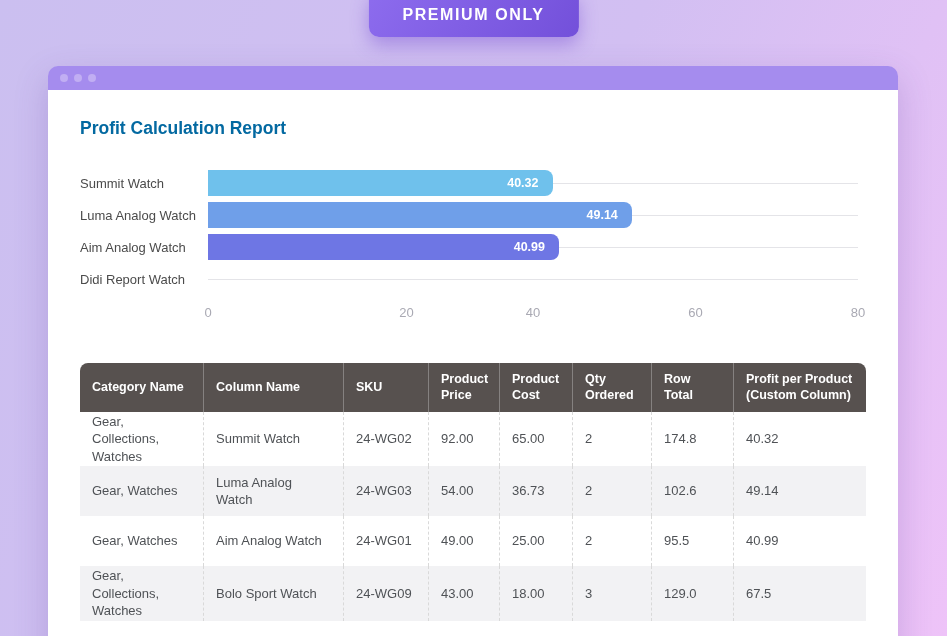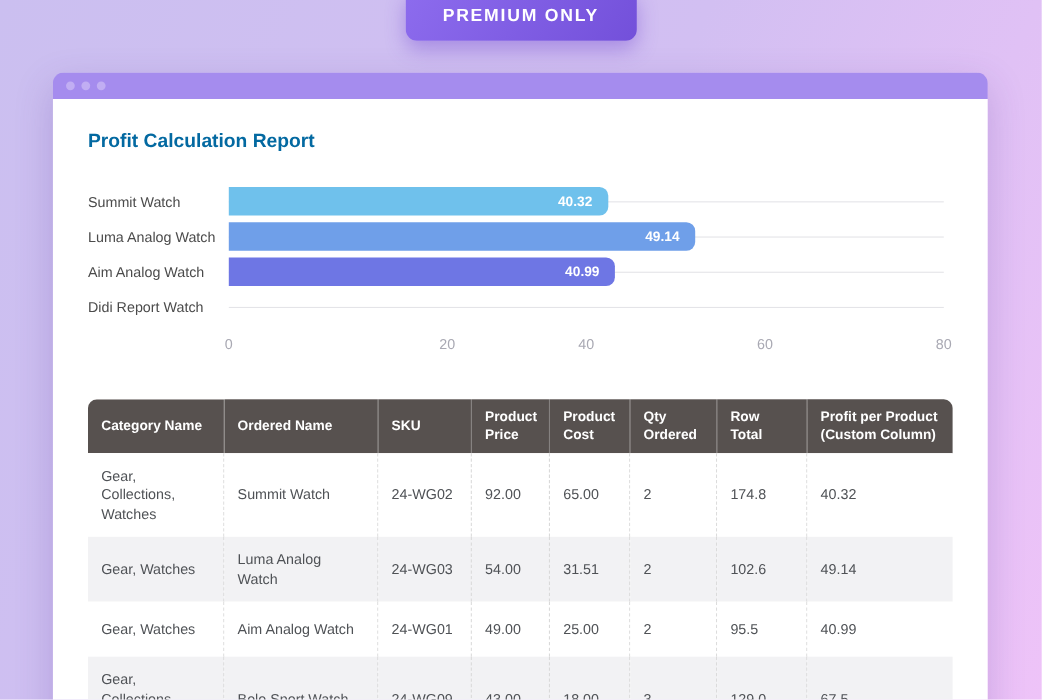--- a/index.html
+++ b/index.html
@@ -53,21 +53,21 @@
   
   .report-table { width:100%; margin-top:40px; border-collapse:separate; border-spacing:0; table-layout:fixed; }
   .report-table th {
     background:#57514f; color:#fff; font-size:12.5px; font-weight:700;
     text-align:left; vertical-align:middle; padding:8px 12px; height:46px;
     border-right:1px solid rgba(255,255,255,.28); line-height:1.3;
   }
   .report-table th:first-child { border-radius:8px 0 0 0;margin-left:33px; }
   .report-table th:last-child { border-radius:0 8px 0 0; border-right:none; }
   .report-table td {
-    font-size:13px; color:#4f5256; padding:12px 12px; height:50px;
+    font-size:13px; color:#4f5256; padding:1px 12px; height:50px;
     vertical-align:middle; border-right:1px dashed #d9d9d9; line-height:1.35;
     background:#fff;
   }
   .report-table td:last-child { border-right:none; }
   .report-table tr:nth-child(even) td { background:#f2f2f4; }
 </style>
 </head>
 <body>
 
 <div class="badge">PREMIUM ONLY</div>
@@ -133,21 +133,21 @@
           <col style="width: 85px;">
           <col style="width: 71px;">
           <col style="width: 73px;">
           <col style="width: 79px;">
           <col style="width: 82px;">
           <col style="width: 132px;">
         </colgroup>
       <thead>
           <tr>
             <th>Category Name</th>
-            <th>Ordered Name</th>
+            <th>Column Name</th>
             <th>SKU</th>
             <th>Product Price</th>
             <th>Product Cost</th>
             <th>Qty Ordered</th>
             <th>Row Total</th>
             <th>Profit per Product (Custom Column)</th>
           </tr>
         </thead>
       <tbody>
           <tr>
@@ -158,21 +158,21 @@
             <td>65.00</td>
             <td>2</td>
             <td>174.8</td>
             <td>40.32</td>
           </tr>
           <tr>
             <td>Gear, Watches</td>
             <td>Luma Analog Watch</td>
             <td>24-WG03</td>
             <td>54.00</td>
-            <td>31.51</td>
+            <td>36.73</td>
             <td>2</td>
             <td>102.6</td>
             <td>49.14</td>
           </tr>
           <tr>
             <td>Gear, Watches</td>
             <td>Aim Analog Watch</td>
             <td>24-WG01</td>
             <td>49.00</td>
             <td>25.00</td>

